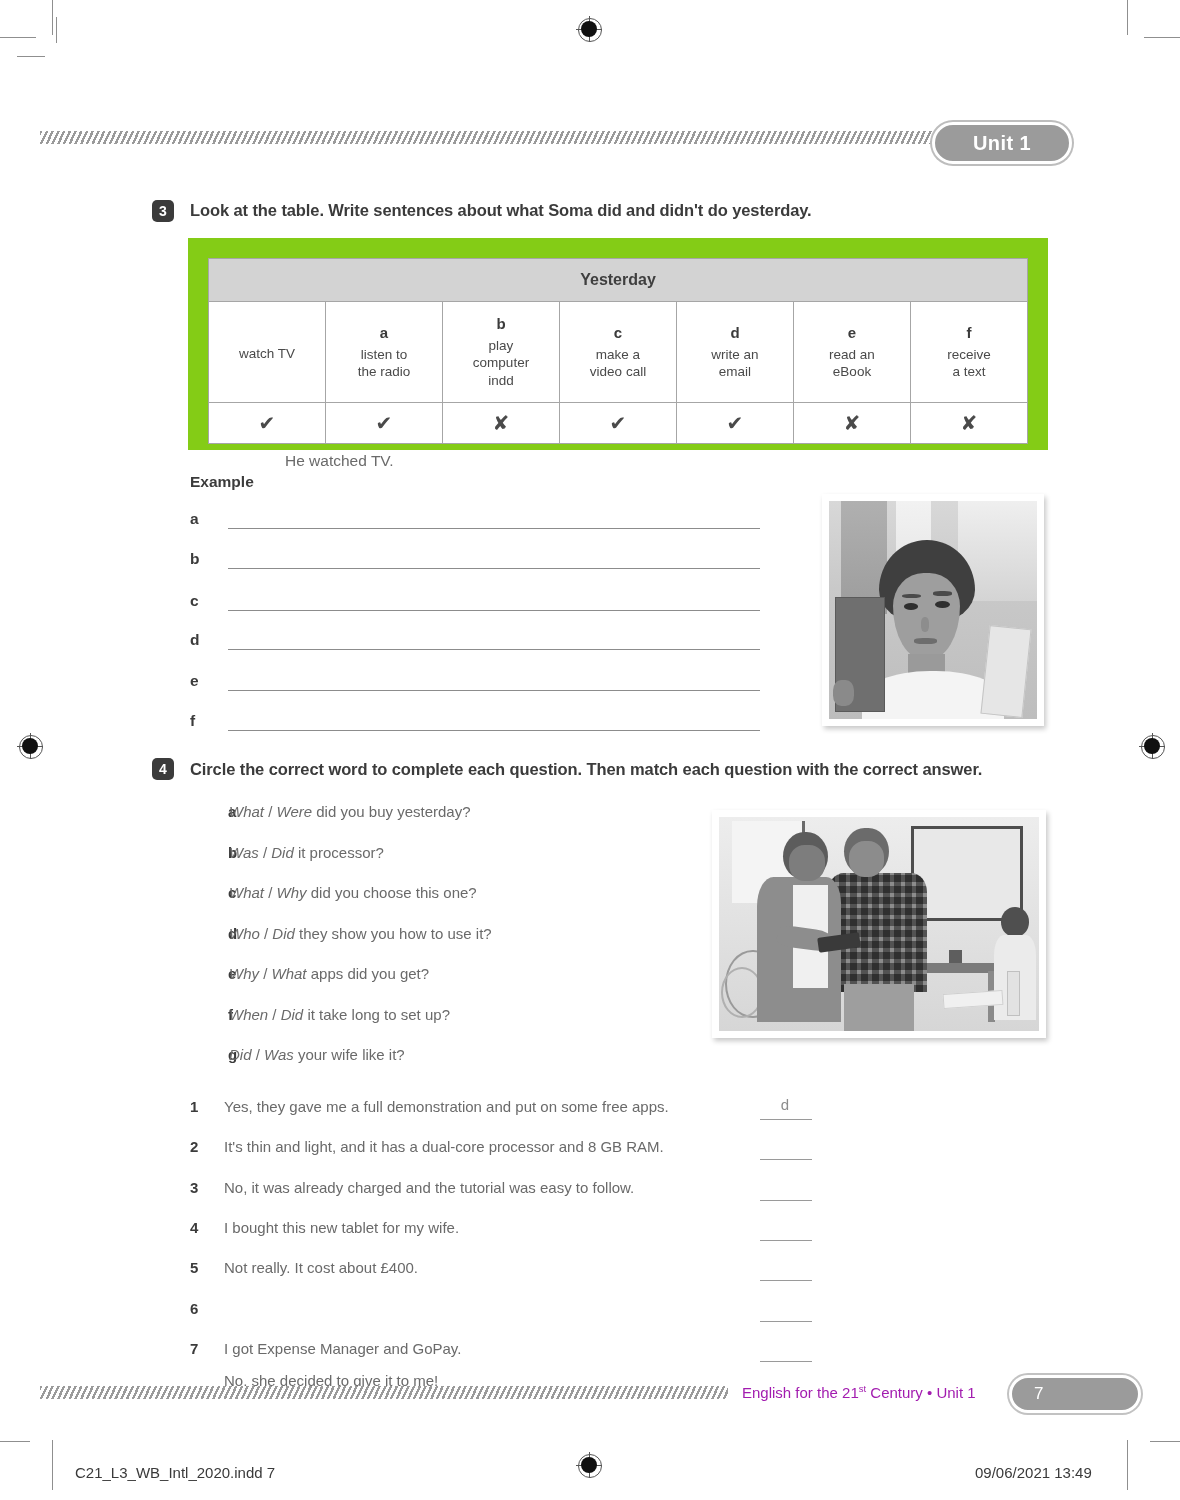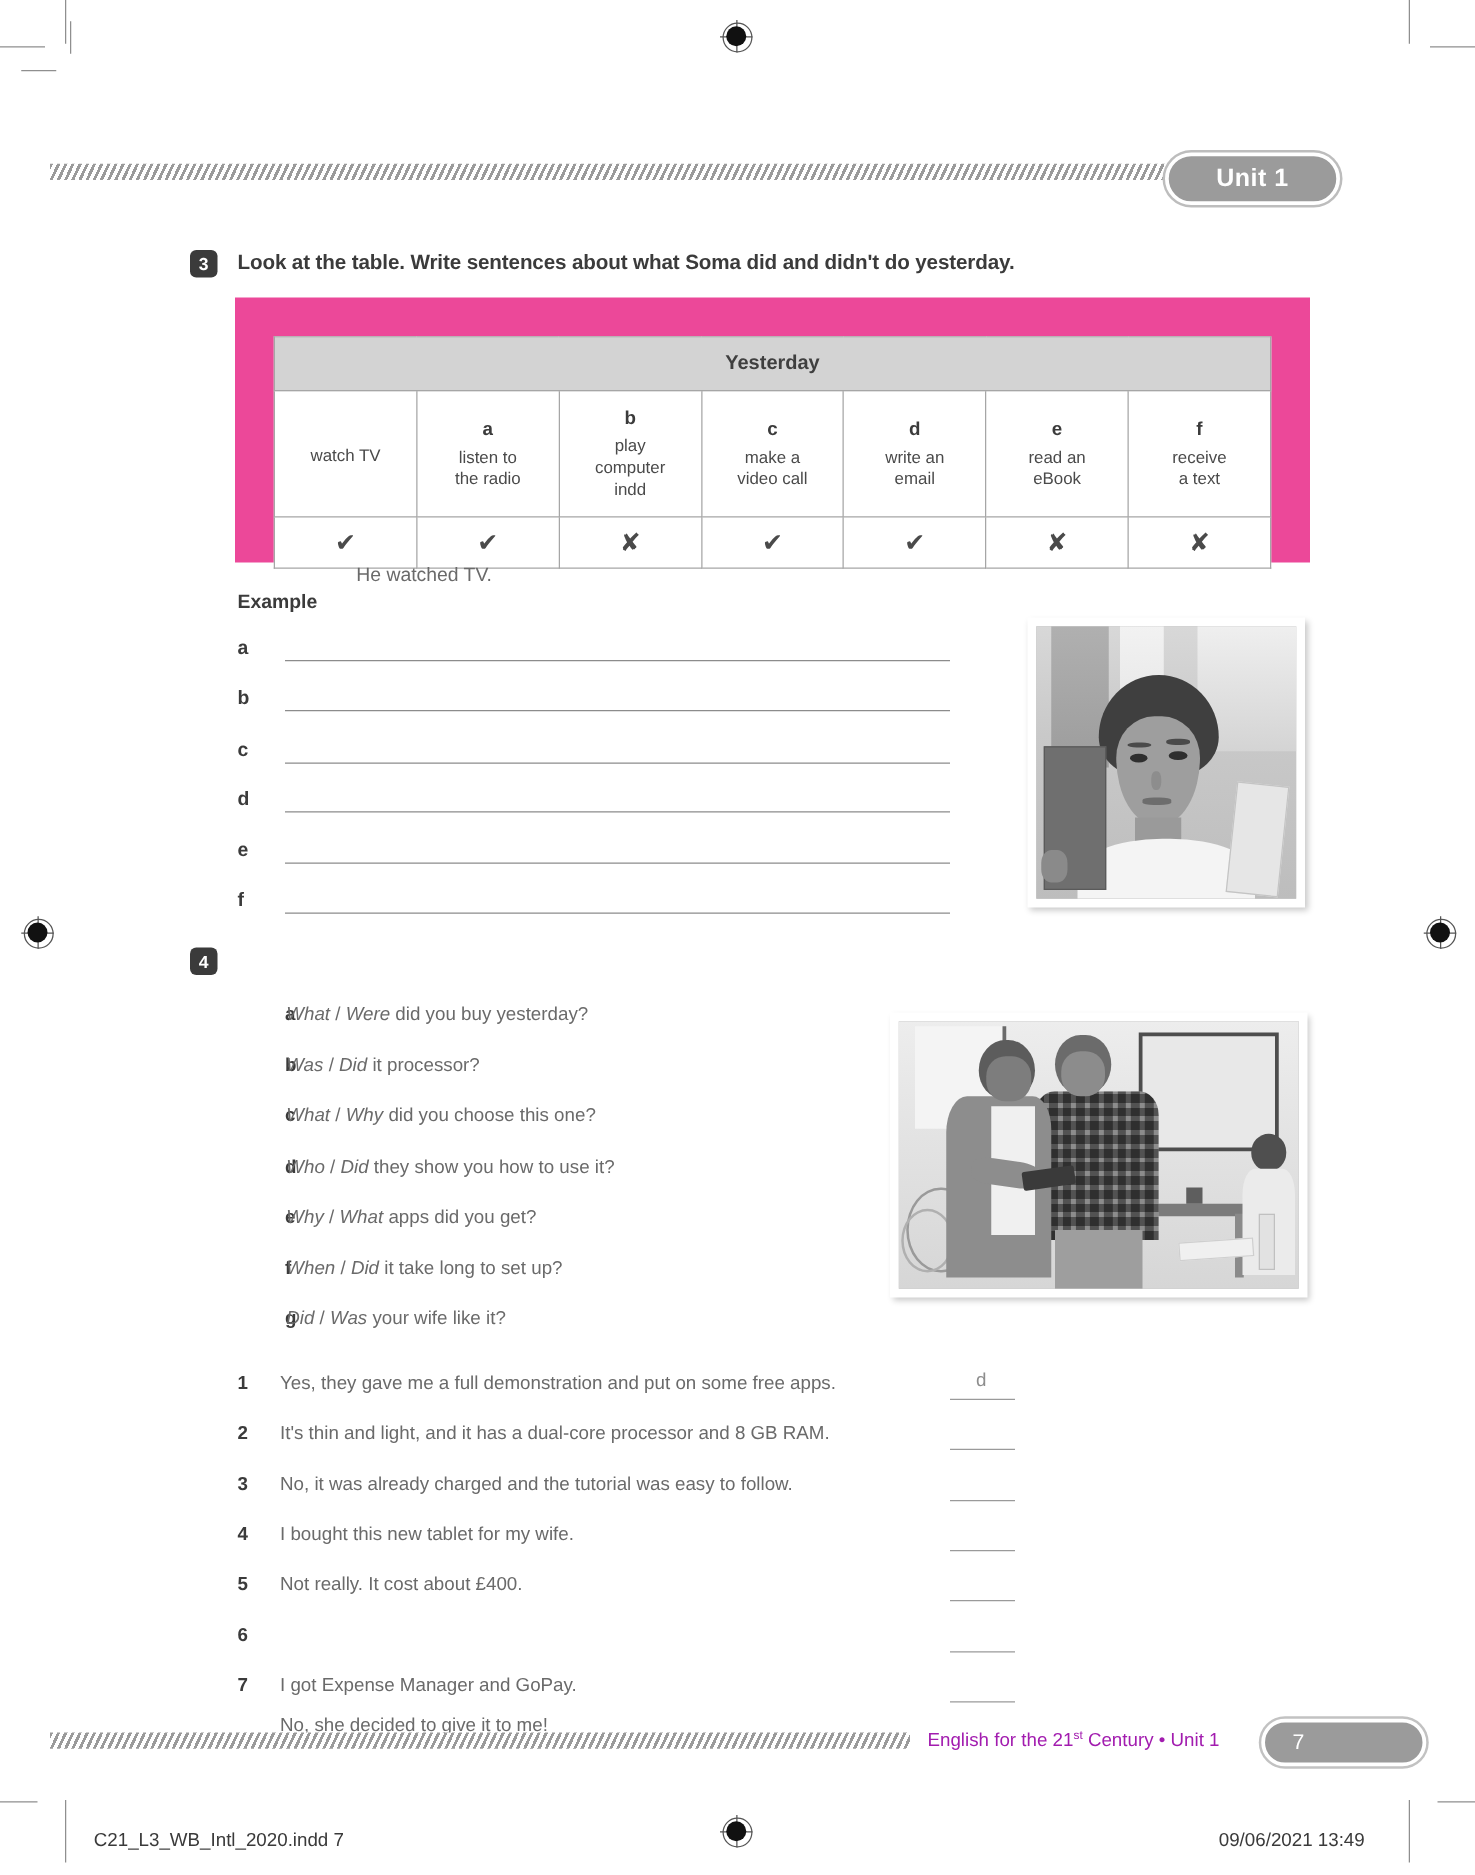--- a/index.html
+++ b/index.html
@@ -60,22 +60,22 @@
   .ex-title{
     position:absolute;
     font-size:16.5px;font-weight:bold;color:#3b3b3b;
     letter-spacing:-.1px;
     white-space:nowrap;
   }
 
   
   .table-wrap{
     position:absolute;
-    background:#ec4899;
-    padding:31px;
+    background:#84cc16;
+    padding:20px;
     box-sizing:border-box;
   }
   table.soma{
     border-collapse:collapse;
     width:100%;height:100%;
     background:#ffffff;
     table-layout:fixed;
   }
   table.soma td,table.soma th{
     border:1.5px solid #a6a6a6;
@@ -401,20 +401,21 @@
       <div class="p1-shirt"></div>
       <div class="p1-book"></div>
       <div class="p1-book2"></div>
       <div class="p1-hand"></div>
     </div>
   </div>
 
   <div class="ex-num" style="left:152px;top:758px;">
     <span>4</span>
   </div>
+  <div class="ex-title" style="left:190px;top:760px;">Circle the correct word to complete each question. Then match each question with the correct answer.</div>
 
   <div class="q-letter" style="left:228px;top:803px;">a</div>
   <div class="q-text" style="left:228px;top:803px;padding-left:0;">
     <span style="display:inline-block;width:0;"></span>
   </div>
 
   <div class="q-text" style="left:229px;top:803px;">
     <i>What</i>
     <span>/</span>
     <i>Were</i>

